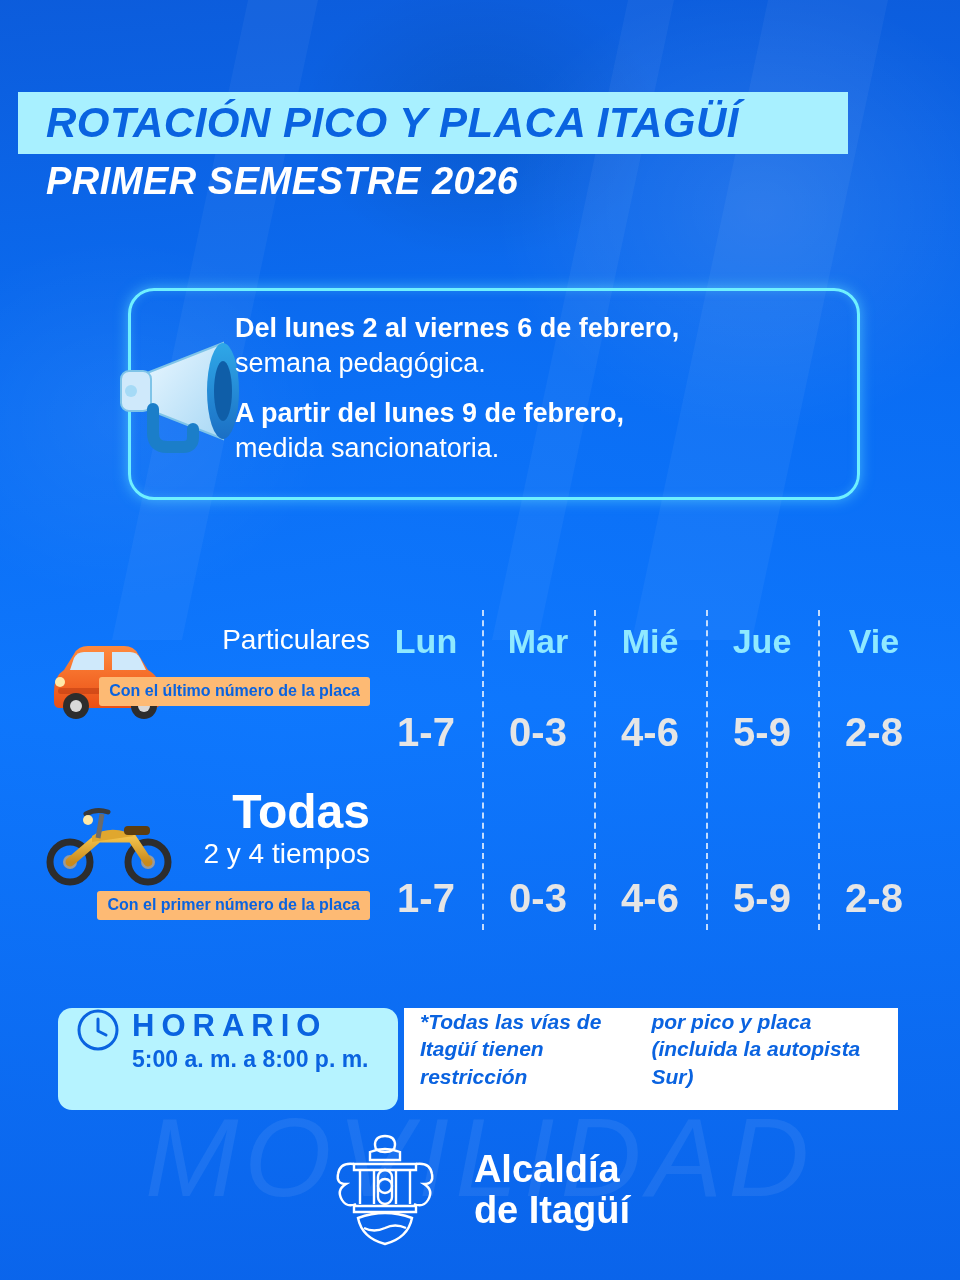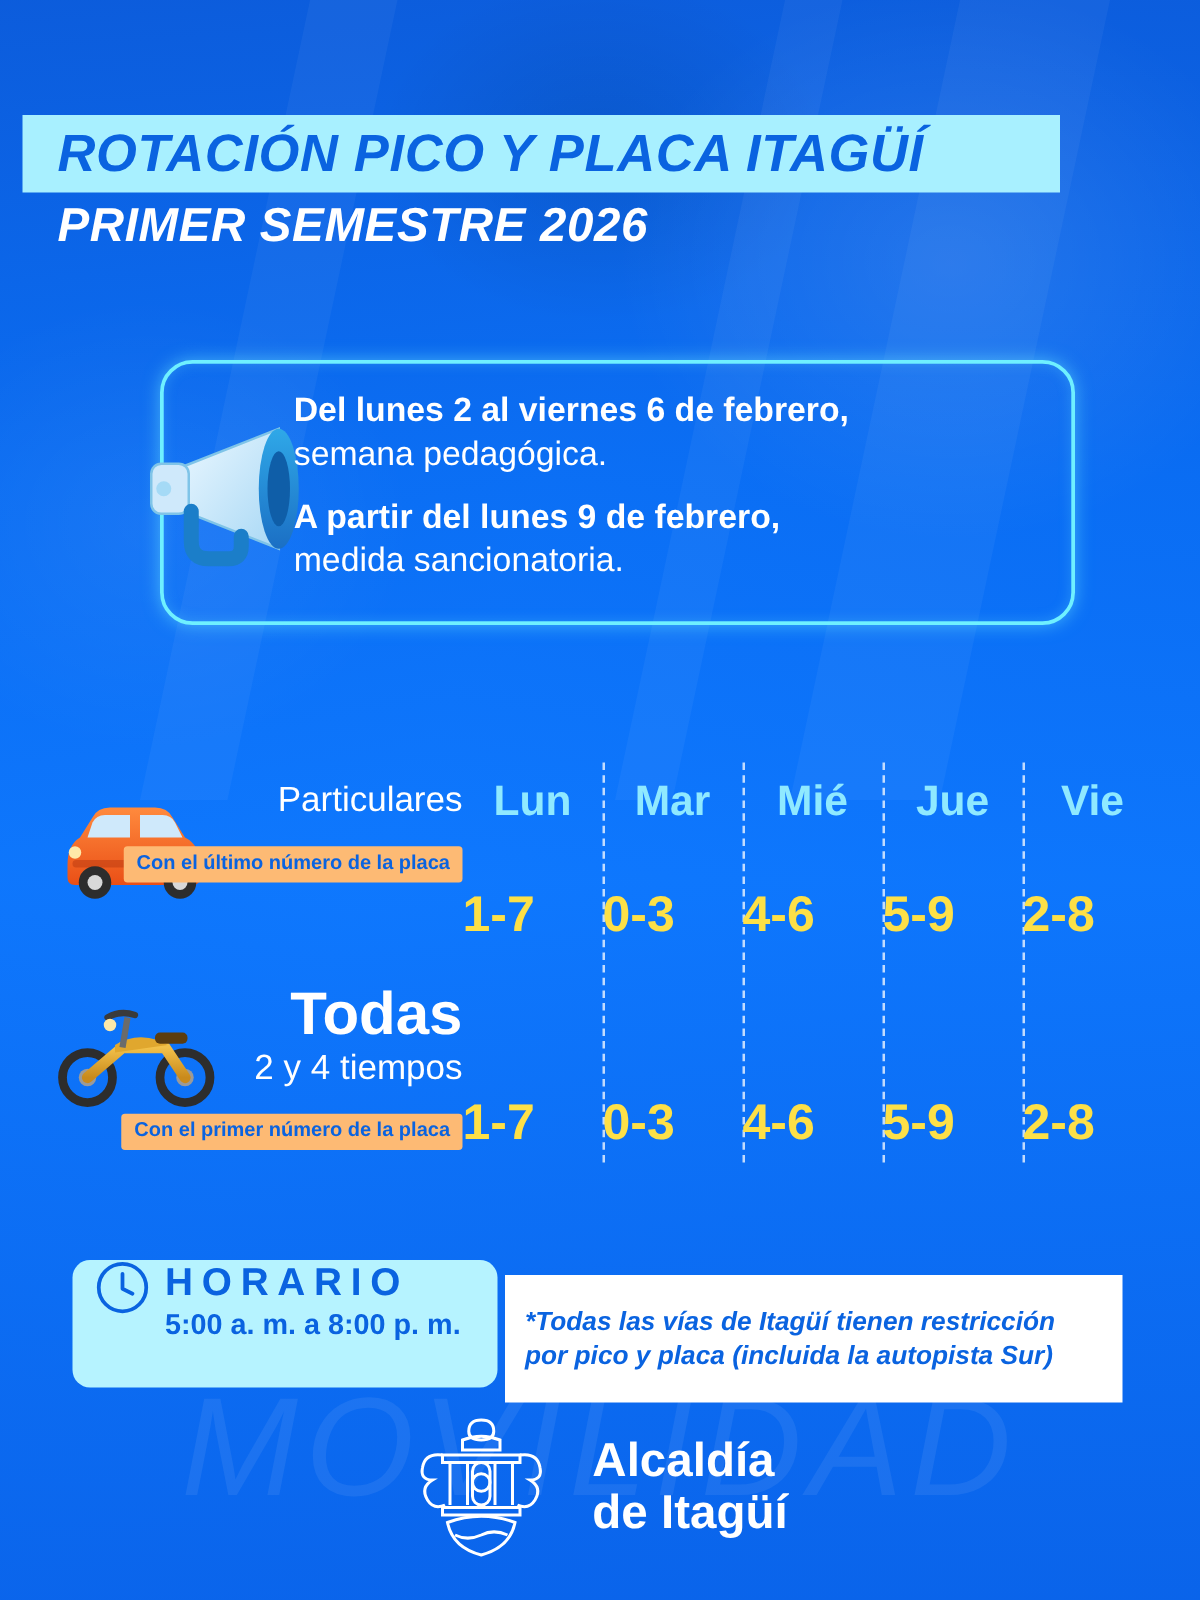--- a/index.html
+++ b/index.html
@@ -181,23 +181,24 @@
     height: 100px;
   }
   .values {
     position: absolute;
     left: 370px;
     width: 560px;
     display: flex;
   }
   .values .val {
     width: 112px;
+    text-align: center;
     font-size: 40px;
     font-weight: bold;
-    color: #fde047;
+    color: #e5e5e5;
   }
 
   
   .schedule {
     position: absolute;
     left: 58px;
     top: 1008px;
     width: 340px;
     height: 102px;
     background: #b6f3ff;
@@ -220,24 +221,23 @@
   }
 
   .note-box {
     position: absolute;
     left: 404px;
     top: 1008px;
     width: 494px;
     height: 102px;
     background: #ffffff;
     display: flex;
-    flex-direction: column;
+    flex-direction: row;
     justify-content: center;
     padding: 0 16px;
-    margin-top: 12px;
   }
   .note-box div {
     font-size: 21px;
     font-style: italic;
     font-weight: bold;
     color: #0a63e0;
     line-height: 1.3;
   }
 
   

